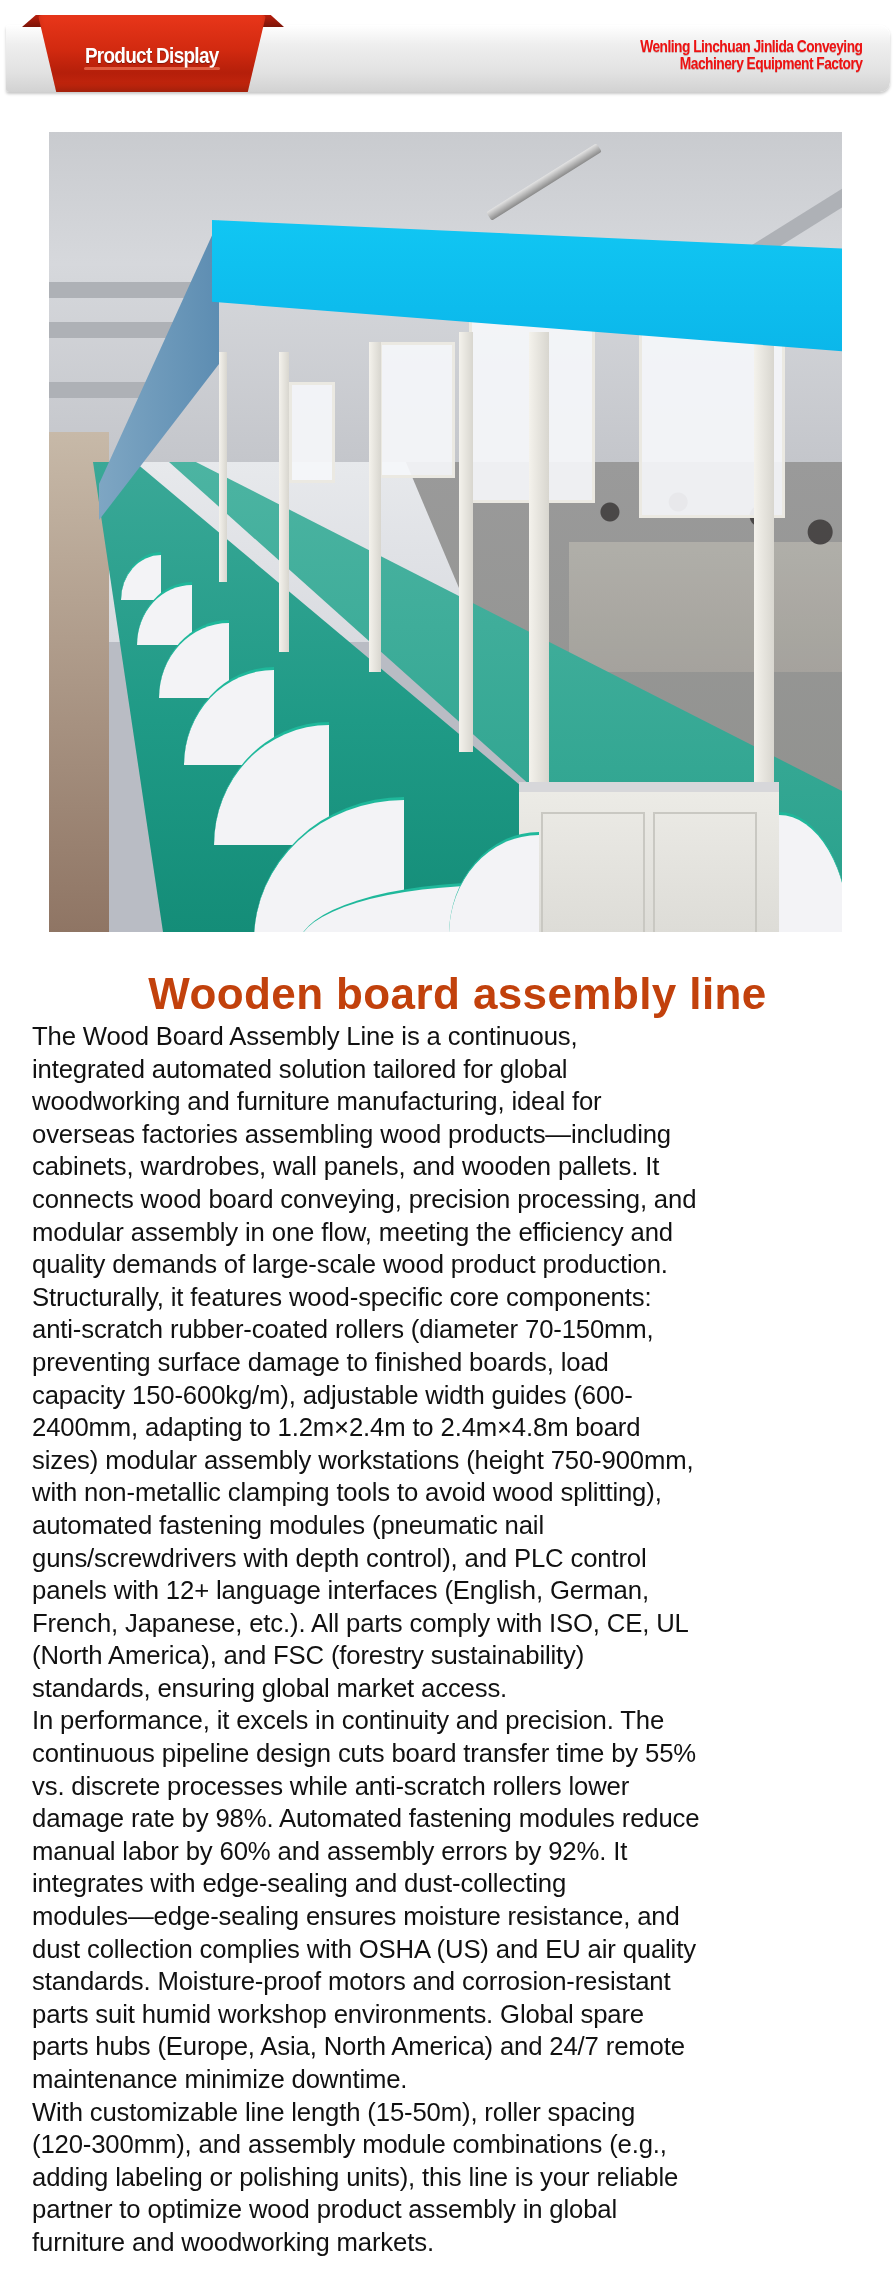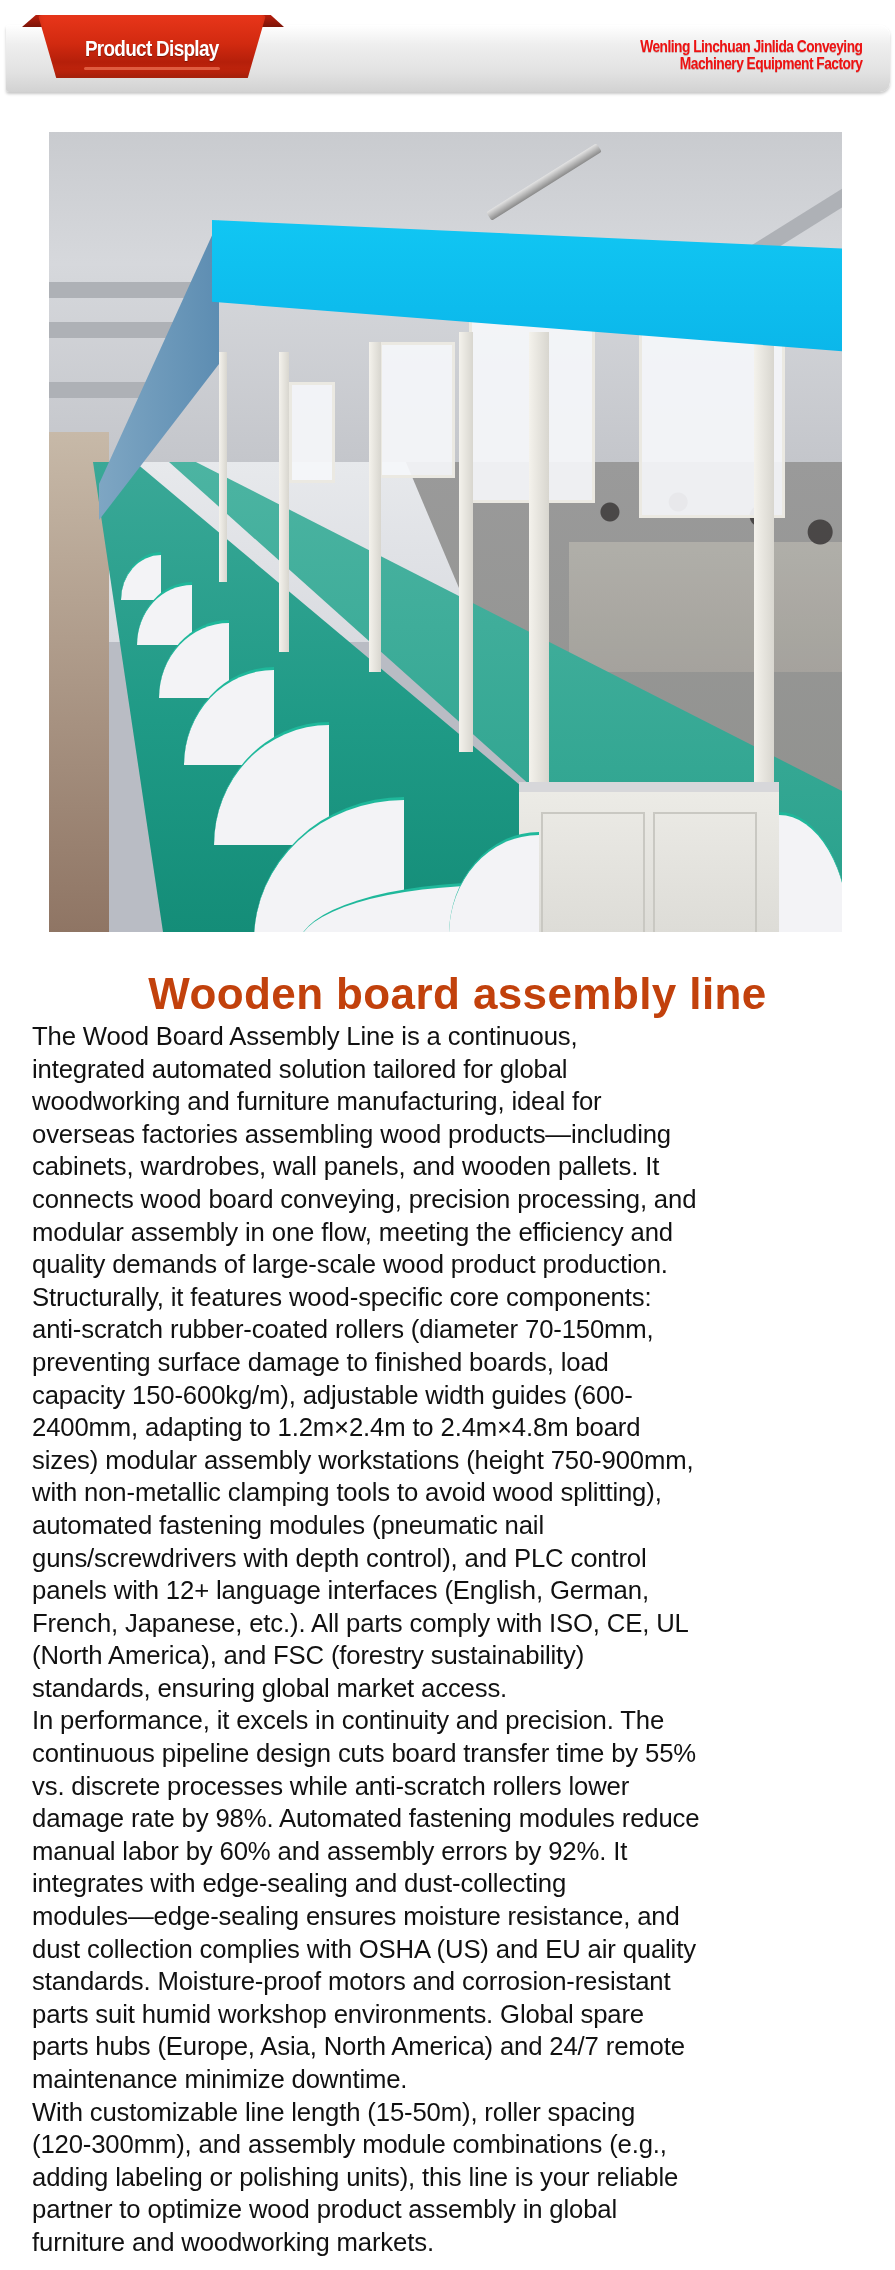--- a/index.html
+++ b/index.html
@@ -41,21 +41,21 @@
     clip-path: polygon(0 100%, 30% 0, 100% 0, 100% 100%);
   }
   .ribbon-fold-right {
     left: 240px; width: 44px;
     border-radius: 0 14px 0 0;
     clip-path: polygon(0 0, 70% 0, 100% 100%, 0 100%);
   }
   .ribbon {
     position: absolute;
     left: 38px; top: 15px;
-    width: 228px; height: 63px;
+    width: 228px; height: 77px;
     background: linear-gradient(to bottom, #e8361a 0%, #d22a10 45%, #b51f0a 75%, #c8280e 100%);
     border-radius: 4px 4px 14px 14px;
     clip-path: polygon(0 0, 100% 0, 92% 100%, 8% 100%);
     box-shadow: inset 0 -4px 6px rgba(0,0,0,0.2);
     display: flex;
     align-items: center;
     justify-content: center;
   }
   .ribbon::after {
     content: "";

